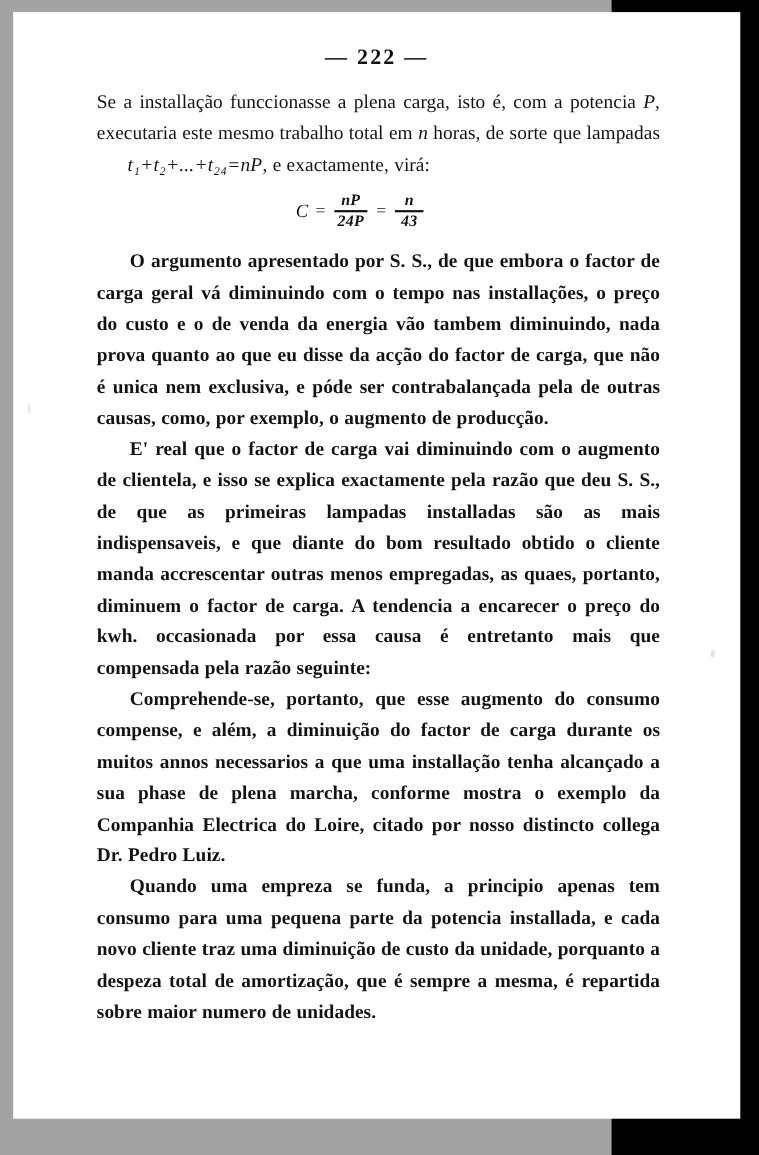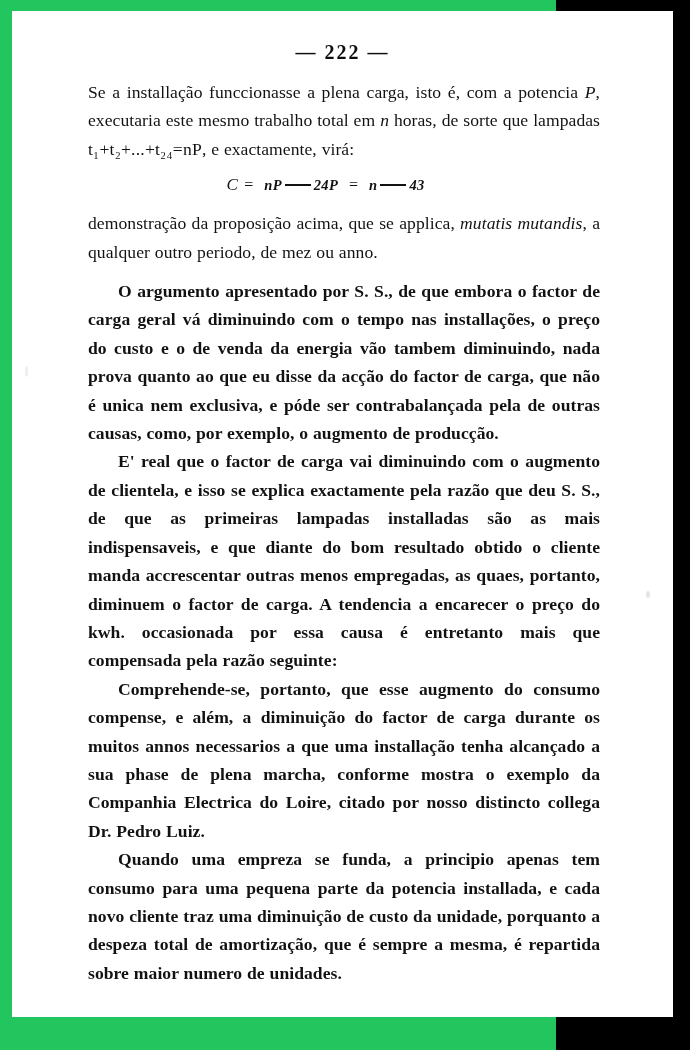--- a/index.html
+++ b/index.html
@@ -13,21 +13,21 @@
     overflow: hidden;
     font-family: "Liberation Serif", "DejaVu Serif", serif;
   }
 
   
   #scan-frame {
     position: absolute;
     left: 0; top: 0;
     width: 556px;
     height: 1050px;
-    background: #22c55e;
+    background: #a3a3a3;
   }
 
   
   #paper {
     position: absolute;
     left: 12px;
     top: 11px;
     width: 661px;
     height: 1006px;
     background: #ffffff;
@@ -118,21 +118,21 @@
     font-style: italic;
     font-size: 17px;
     letter-spacing: 0.5px;
   }
   .fm-eq {
     font-size: 16px;
     padding: 0 2px;
   }
   .frac {
     display: inline-flex;
-    flex-direction: row;
+    flex-direction: column;
     align-items: center;
     justify-content: center;
     vertical-align: middle;
     line-height: 1.05;
     margin: 0 2px;
   }
   .frac .num,
   .frac .den {
     font-style: italic;
     font-weight: bold;
@@ -144,21 +144,23 @@
     display: block;
     width: 100%;
     min-width: 26px;
     height: 1.6px;
     background: #141414;
     margin: 1px 0;
   }
 
   
   .inline-math {
+    font-style: italic;
     letter-spacing: 0.2px;
+    margin-left: 28px;
   }
   .mvar {
     font-style: italic;
   }
 
   
   #paper {
     filter: contrast(1.02);
   }
 </style>
@@ -186,21 +188,20 @@
           </span>
           <span class="fm-eq">=</span>
           <span class="frac">
             <span class="num">n</span>
             <span class="bar"></span>
             <span class="den">43</span>
           </span>
         </span>
       </div>
 
-      <p class="para gap-after"><span>demonstração da proposição acima, que se applica, </span><i>mutatis mutandis</i><span>, a qualquer outro periodo, de mez ou anno.</span></p>
 
       <p class="para indent">O argumento apresentado por S. S., de que embora o factor de carga geral vá diminuindo com o tempo nas installações, o preço do custo e o de venda da energia vão tambem diminuindo, nada prova quanto ao que eu disse da acção do factor de carga, que não é unica nem exclusiva, e póde ser contrabalançada pela de outras causas, como, por exemplo, o augmento de producção.</p>
       <p class="para indent">E' real que o factor de carga vai diminuindo com o augmento de clientela, e isso se explica exactamente pela razão que deu S. S., de que as primeiras lampadas installadas são as mais indispensaveis, e que diante do bom resultado obtido o cliente manda accrescentar outras menos empregadas, as quaes, portanto, diminuem o factor de carga. A tendencia a encarecer o preço do kwh. occasionada por essa causa é entretanto mais que compensada pela razão seguinte:</p>
       <p class="para indent">Comprehende-se, portanto, que esse augmento do consumo compense, e além, a diminuição do factor de carga durante os muitos annos necessarios a que uma installação tenha alcançado a sua phase de plena marcha, conforme mostra o exemplo da Companhia Electrica do Loire, citado por nosso distincto collega Dr. Pedro Luiz.</p>
       <p class="para indent">Quando uma empreza se funda, a principio apenas tem consumo para uma pequena parte da potencia installada, e cada novo cliente traz uma diminuição de custo da unidade, porquanto a despeza total de amortização, que é sempre a mesma, é repartida sobre maior numero de unidades.</p>
 
     </div>
 
     <div class="margin-speck" id="speck-right"></div>
     <div class="margin-speck" id="speck-left"></div>

